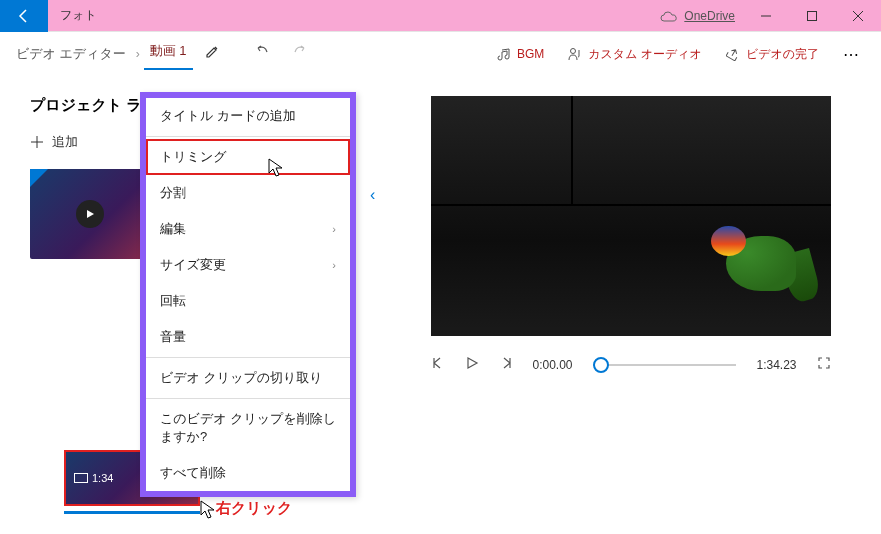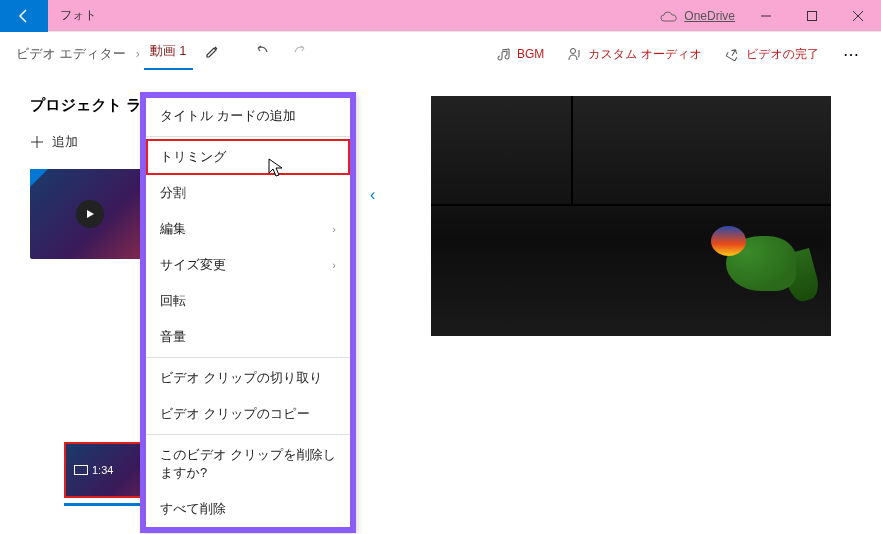--- a/index.html
+++ b/index.html
@@ -41,21 +41,21 @@
 .ctrl-btn { color: #555; }
 .time { font-size: 12px; }
 .slider { flex: 1; height: 2px; background: #ccc; position: relative; }
 .slider-handle { position: absolute; left: 0; top: -7px; width: 16px; height: 16px; border: 2px solid #0078d4; border-radius: 50%; background: #fff; }
 .context-menu { position: absolute; left: 140px; top: 92px; width: 216px; background: #fff; border: 6px solid #8b5cf6; box-shadow: 2px 2px 6px rgba(0,0,0,0.15); z-index: 100; }
 .menu-item { padding: 9px 14px; font-size: 13px; color: #222; display: flex; align-items: center; justify-content: space-between; }
 .menu-item.highlight { outline: 2px solid #e02020; outline-offset: -2px; }
 .menu-sep { height: 1px; background: #ddd; margin: 2px 0; }
 .menu-chev { color: #888; font-size: 11px; }
 .cursor-img { position: absolute; left: 268px; top: 158px; z-index: 101; }
-.timeline { position: absolute; left: 64px; bottom: 32px; width: 140px; height: 60px; }
+.timeline { position: absolute; left: 64px; bottom: 24px; width: 140px; height: 60px; }
 .tl-thumb { width: 136px; height: 56px; background: linear-gradient(135deg,#1a3a6a 0%,#3a1a5a 50%,#8a2a4a 100%); border: 2px solid #e02020; position: relative; }
 .tl-underline { position: absolute; left: 0; bottom: -4px; width: 136px; height: 3px; background: #0078d4; }
 .tl-time { position: absolute; left: 8px; top: 50%; transform: translateY(-50%); color: #fff; font-size: 11px; display: flex; align-items: center; gap: 4px; }
 .tl-sound { position: absolute; right: 6px; top: 50%; transform: translateY(-50%); width: 22px; height: 22px; background: rgba(0,0,0,0.4); border-radius: 50%; display: flex; align-items: center; justify-content: center; color: #fff; font-size: 11px; }
 .annotation { position: absolute; left: 216px; bottom: 16px; color: #e02020; font-size: 15px; font-weight: 600; }
 .annotation-cursor { position: absolute; left: 200px; bottom: 14px; }
 </style>
 </head>
 <body>
 
@@ -156,20 +156,39 @@
     <div class="preview">
       <div class="couch"></div>
       <div class="cushion-line"></div>
       <div class="cushion-v"></div>
       <div class="bird">
         <div class="bird-tail"></div>
         <div class="bird-body"></div>
         <div class="bird-head"></div>
       </div>
     </div>
+    <div class="controls">
+      <span class="ctrl-btn"><svg width="14" height="14">
+            <path d="M9 2 L3 7 L9 12 M3 2 L3 12" stroke="#555" fill="none" stroke-width="1.2"></path>
+          </svg></span>
+      <span class="ctrl-btn"><svg width="14" height="14">
+            <path d="M3 2 L12 7 L3 12 Z" stroke="#555" fill="none" stroke-width="1.2"></path>
+          </svg></span>
+      <span class="ctrl-btn"><svg width="14" height="14">
+            <path d="M5 2 L11 7 L5 12 M11 2 L11 12" stroke="#555" fill="none" stroke-width="1.2"></path>
+          </svg></span>
+      <span class="time">0:00.00</span>
+      <div class="slider">
+        <div class="slider-handle"></div>
+      </div>
+      <span class="time">1:34.23</span>
+      <span class="ctrl-btn"><svg width="14" height="14">
+            <path d="M2 5 L2 2 L5 2 M9 2 L12 2 L12 5 M12 9 L12 12 L9 12 M5 12 L2 12 L2 9" stroke="#555" fill="none" stroke-width="1.2"></path>
+          </svg></span>
+    </div>
   </div>
 </div>
 
 <div class="context-menu">
   <div class="menu-item">
       <span>タイトル カードの追加</span>
     </div>
   <div class="menu-sep"></div>
   <div class="menu-item highlight">
       <span>トリミング</span>
@@ -187,23 +206,20 @@
     </div>
   <div class="menu-item">
       <span>回転</span>
     </div>
   <div class="menu-item">
       <span>音量</span>
     </div>
   <div class="menu-sep"></div>
   <div class="menu-item">
       <span>ビデオ クリップの切り取り</span>
-    </div>
-  <div class="menu-item">
-      <span>ビデオ クリップのコピー</span>
     </div>
   <div class="menu-sep"></div>
   <div class="menu-item">
       <span>このビデオ クリップを削除しますか?</span>
     </div>
   <div class="menu-item">
       <span>すべて削除</span>
     </div>
 </div>
 

